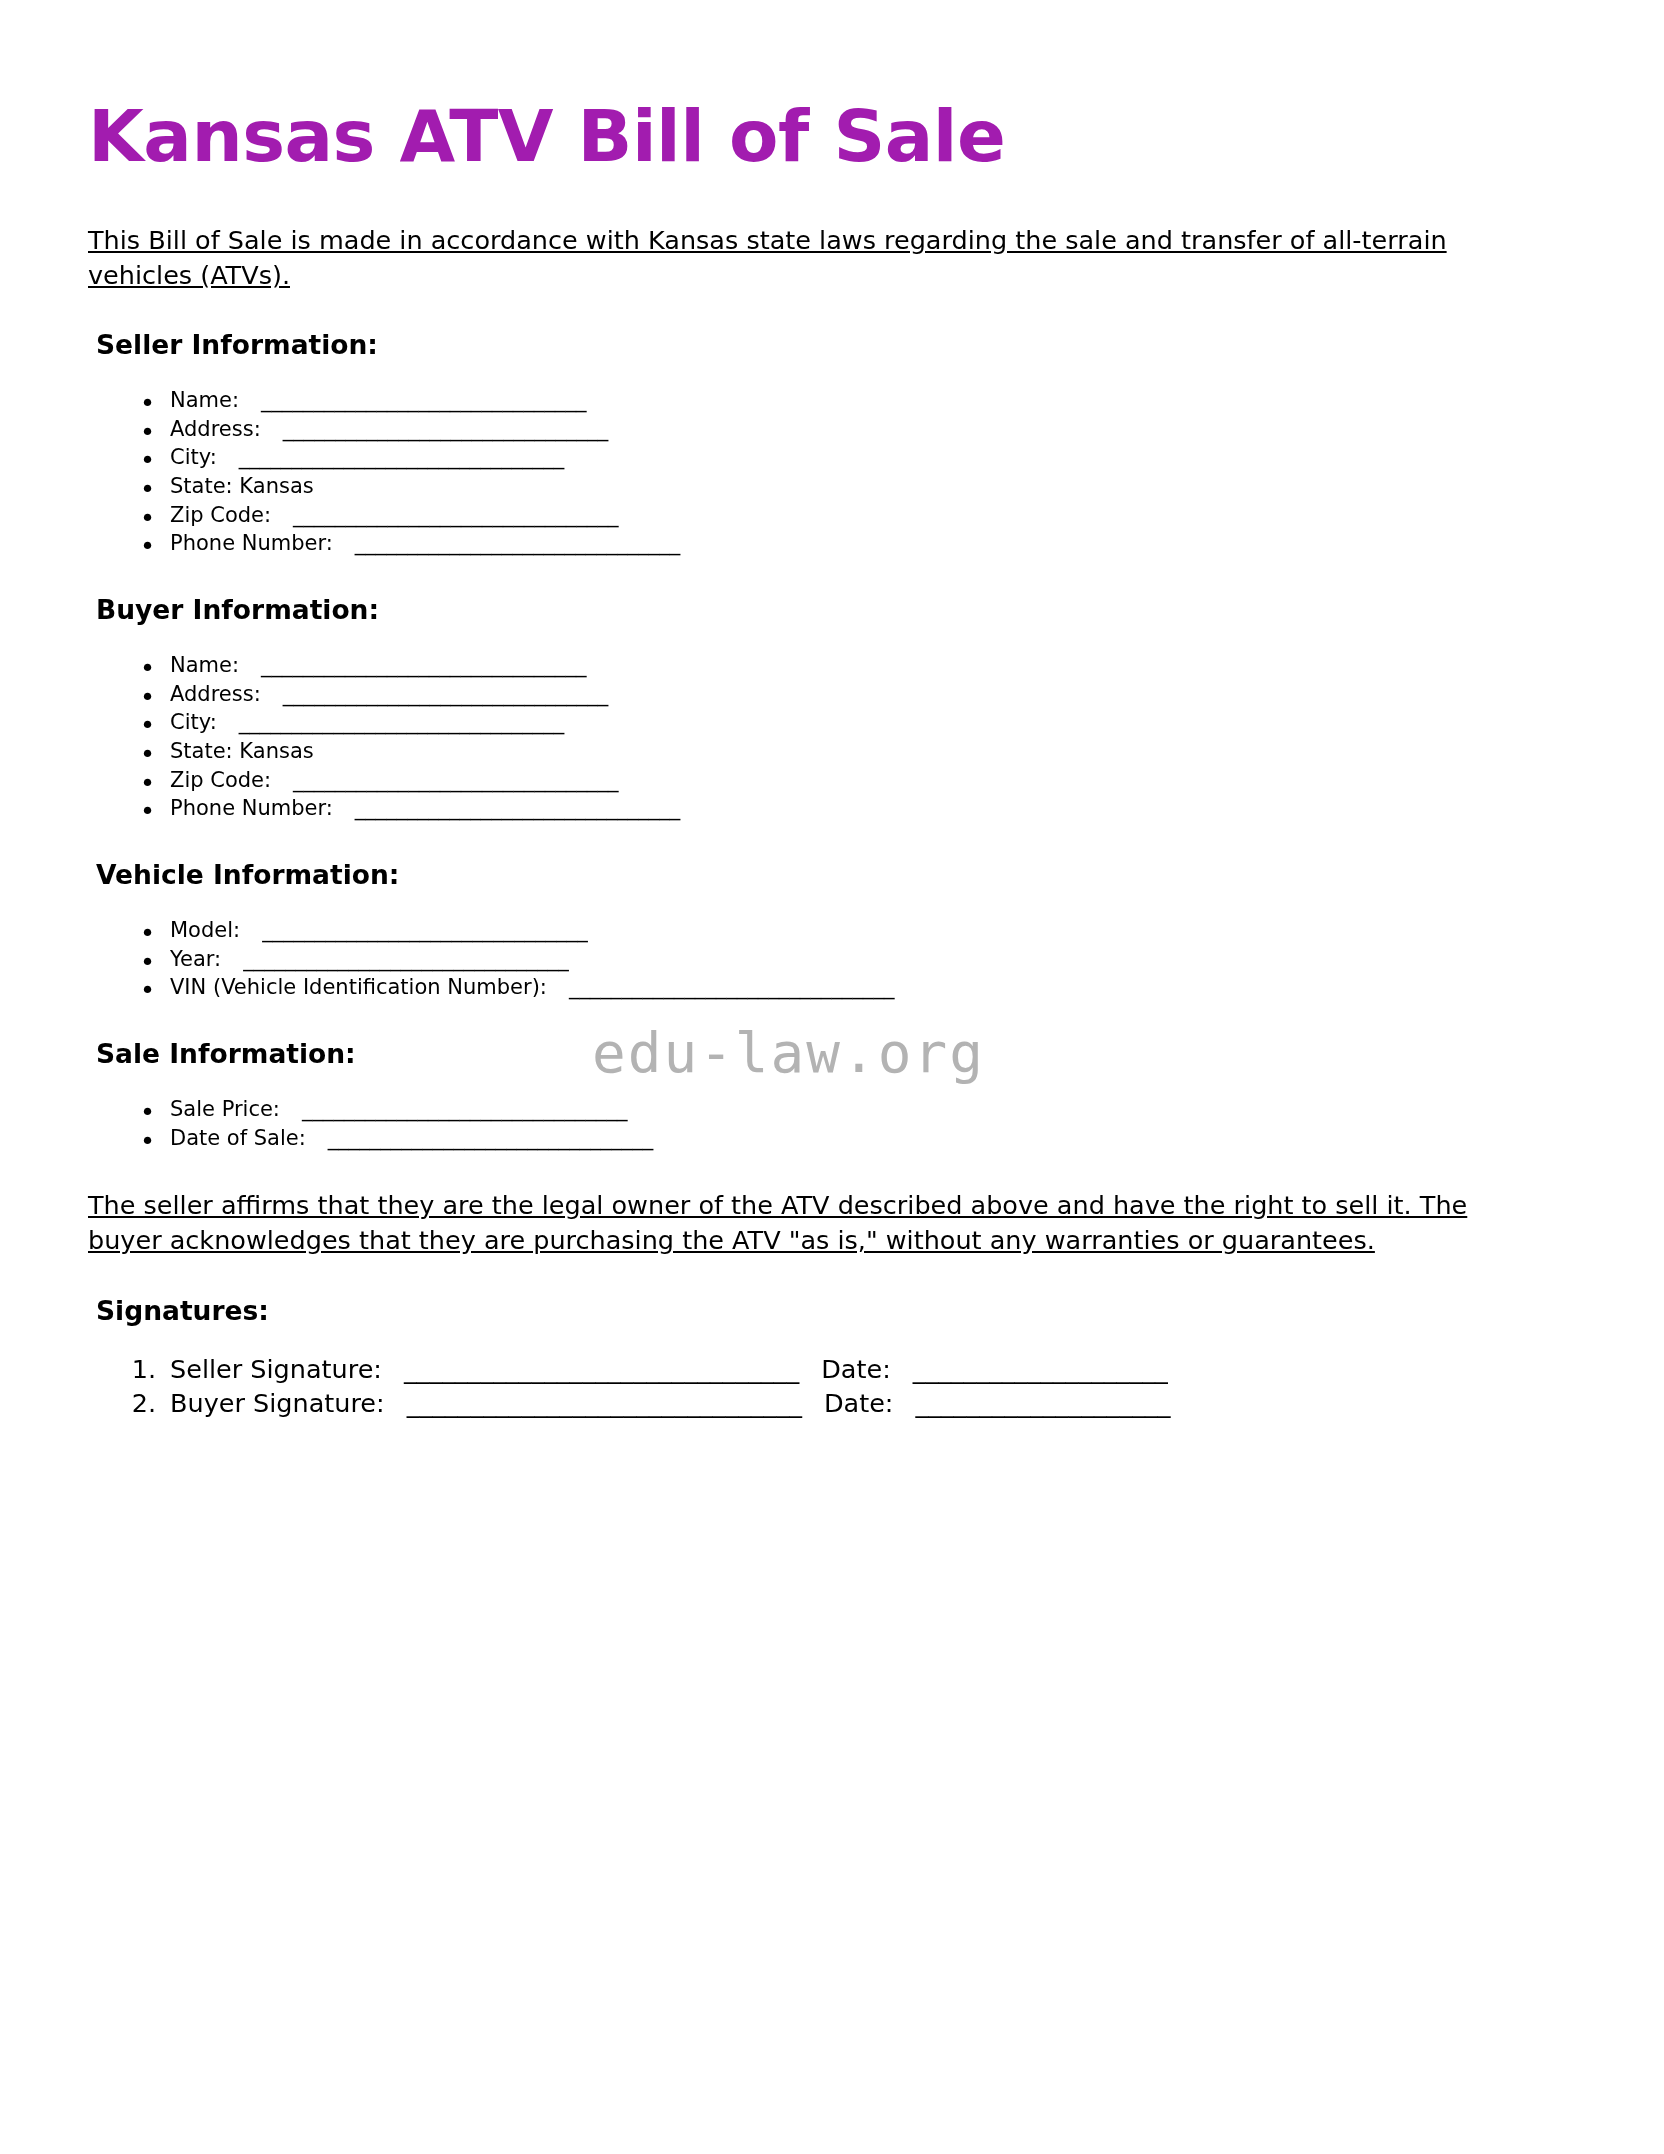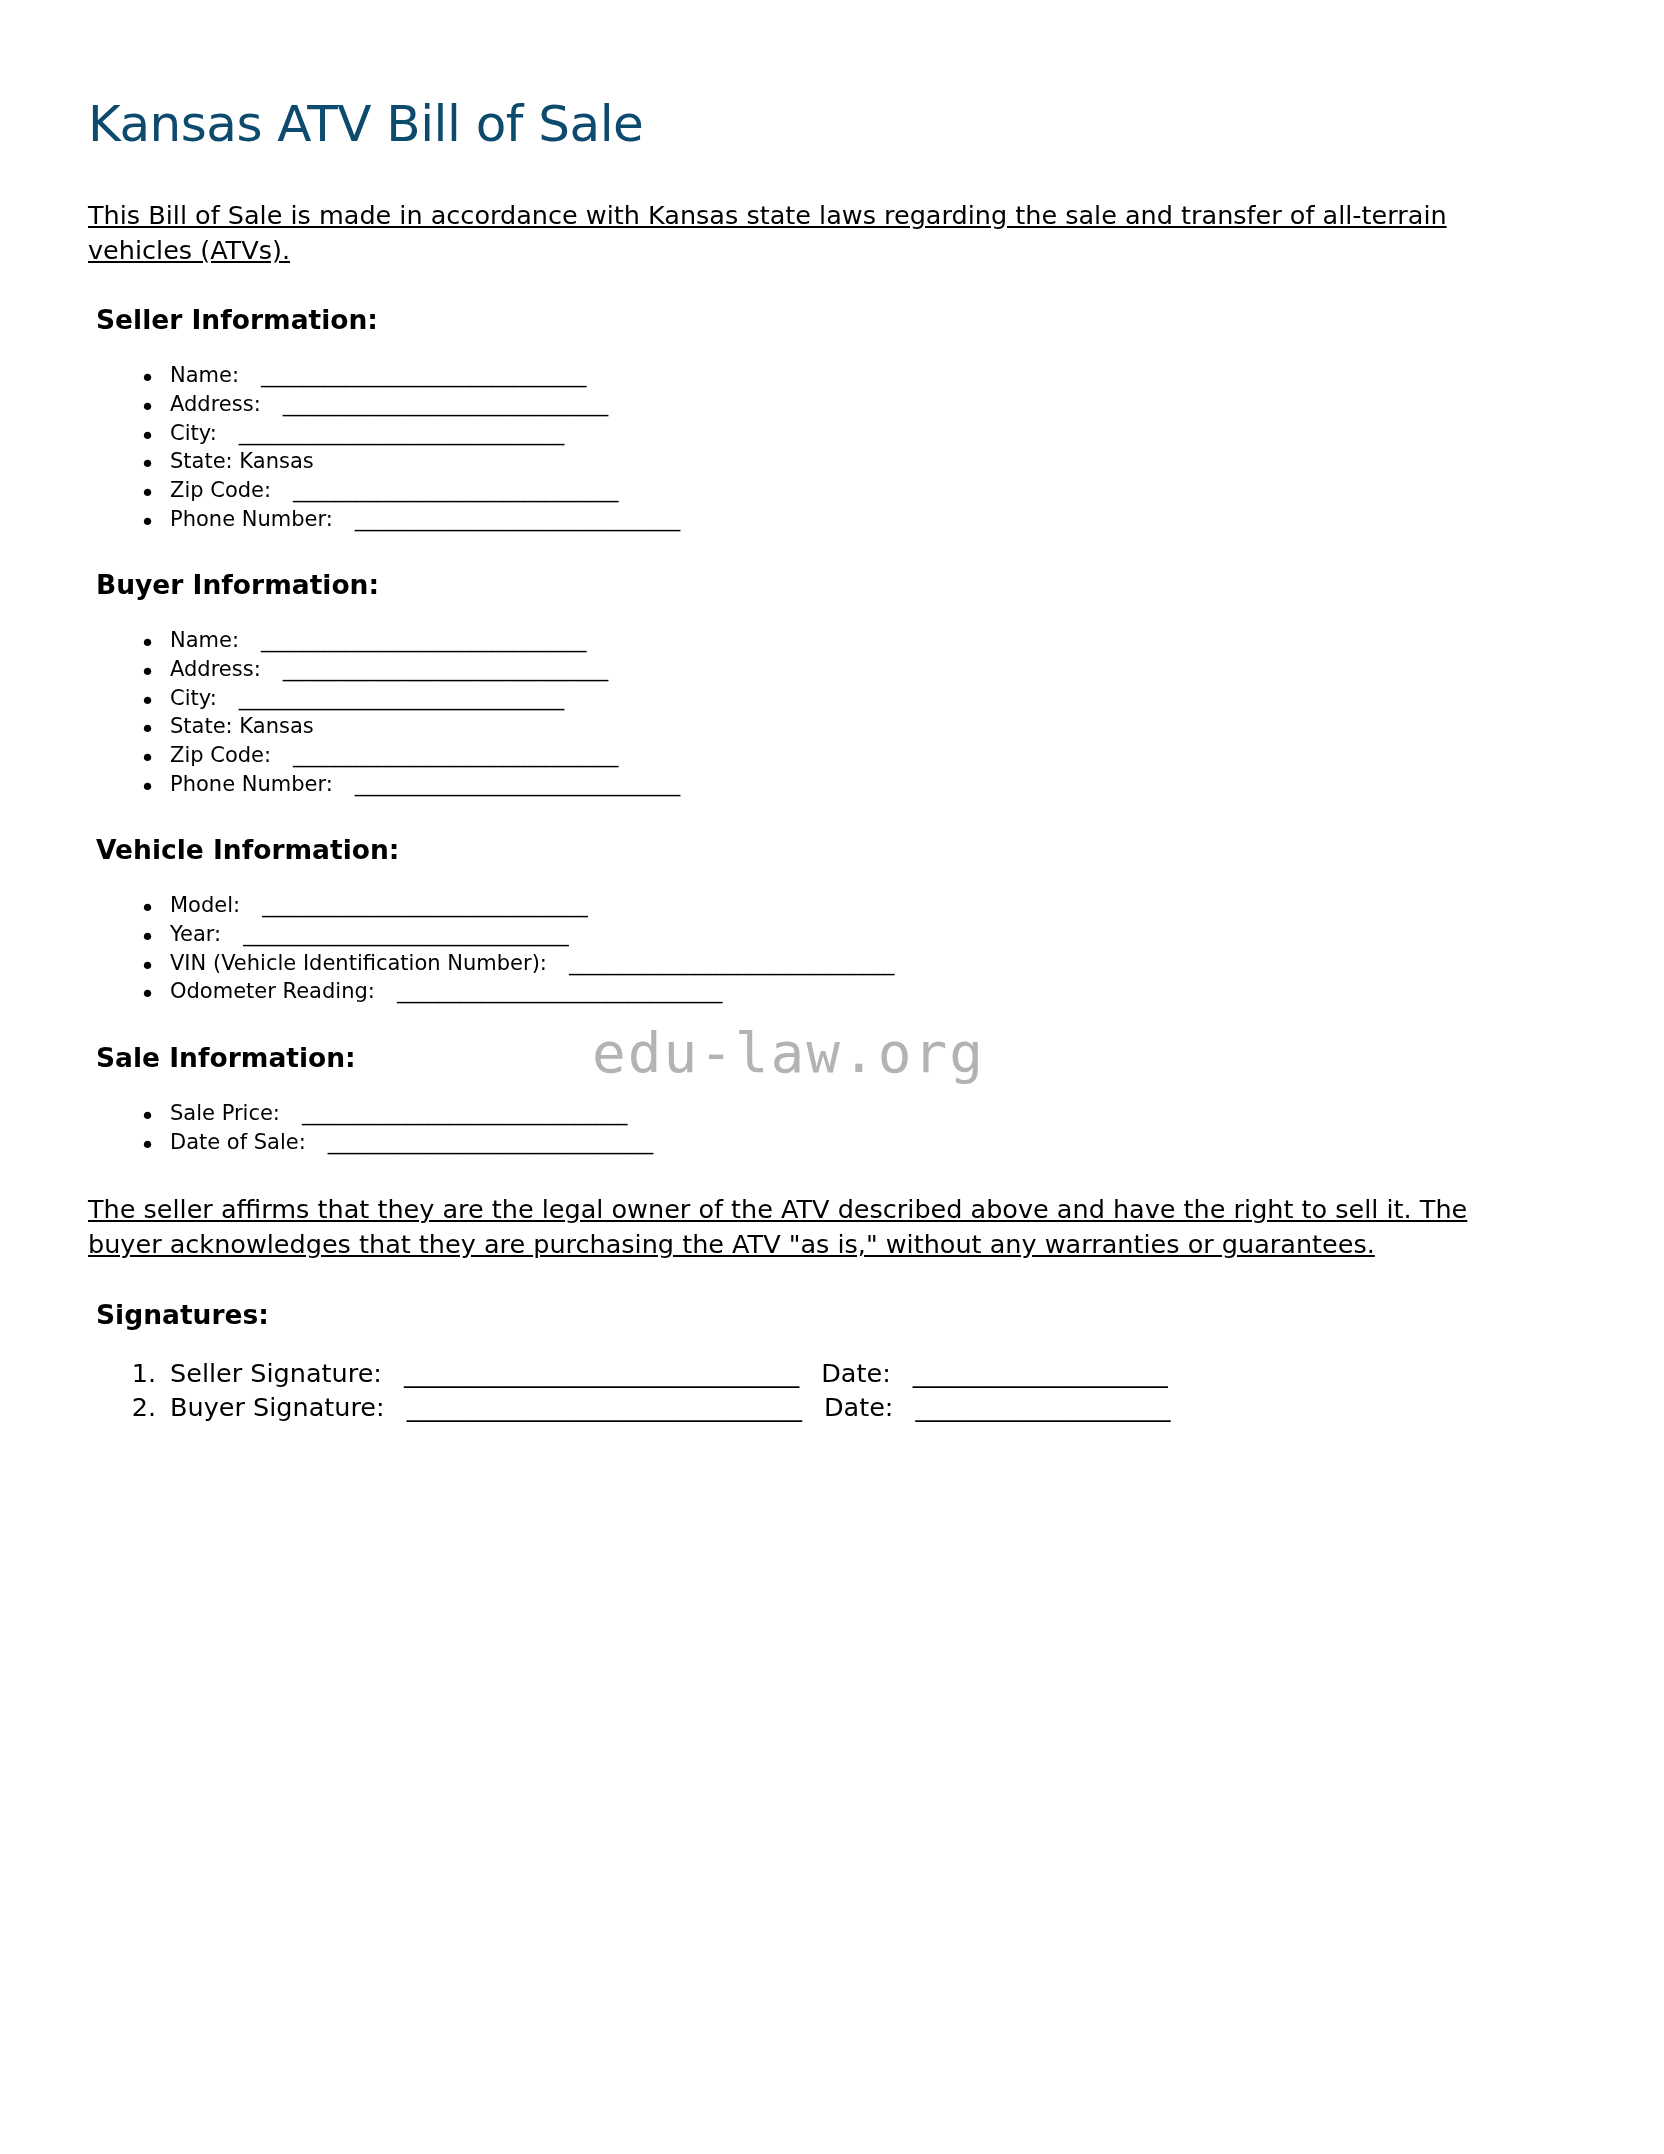--- a/index.html
+++ b/index.html
@@ -19,26 +19,26 @@
     position: absolute;
     left: 0;
     top: 0;
     width: 1664px;
     height: 2154px;
     background: #ffffff;
     box-sizing: border-box;
     padding: 96px 118px 0 88px;
   }
   .doc-title {
-    font-size: 50px;
-    font-weight: normal;
+    font-size: 72px;
+    font-weight: bold;
     letter-spacing: -0.5px;
     line-height: 1.12;
     margin: 0 0 46px 0;
-    color: #0c4a6e;
+    color: #a21caf;
   }
   p.para {
     font-size: 25.5px;
     line-height: 1.38;
     margin: 0 0 36px 0;
     max-width: 1430px;
     color: #000;
     text-decoration: underline;
   }
   h2.section-heading {
@@ -139,21 +139,20 @@
     <li><span>State:</span>&nbsp;<span>Kansas</span></li>
     <li><span>Zip Code:</span><span class="gap"></span><span class="blank">_______________________________</span></li>
     <li><span>Phone Number:</span><span class="gap"></span><span class="blank">_______________________________</span></li>
   </ul>
 
   <h2 class="section-heading">Vehicle Information:</h2>
   <ul class="field-list">
     <li><span>Model:</span><span class="gap"></span><span class="blank">_______________________________</span></li>
     <li><span>Year:</span><span class="gap"></span><span class="blank">_______________________________</span></li>
     <li><span>VIN (Vehicle Identification Number):</span><span class="gap"></span><span class="blank">_______________________________</span></li>
-    <li><span>Odometer Reading:</span><span class="gap"></span><span class="blank">_______________________________</span></li>
   </ul>
 
   <h2 class="section-heading">Sale Information:</h2>
   <ul class="field-list">
     <li><span>Sale Price:</span><span class="gap"></span><span class="blank">_______________________________</span></li>
     <li><span>Date of Sale:</span><span class="gap"></span><span class="blank">_______________________________</span></li>
   </ul>
 
   <p class="para">The seller affirms that they are the legal owner of the ATV described above and have the right to sell it. The buyer acknowledges that they are purchasing the ATV "as is," without any warranties or guarantees.</p>
 

